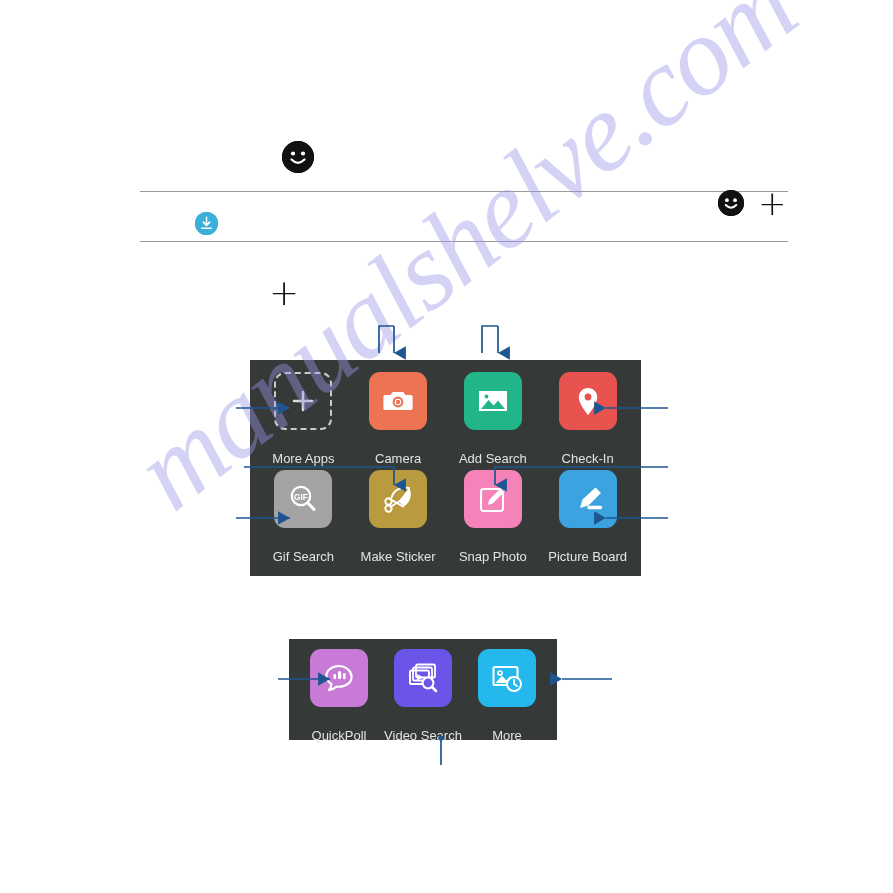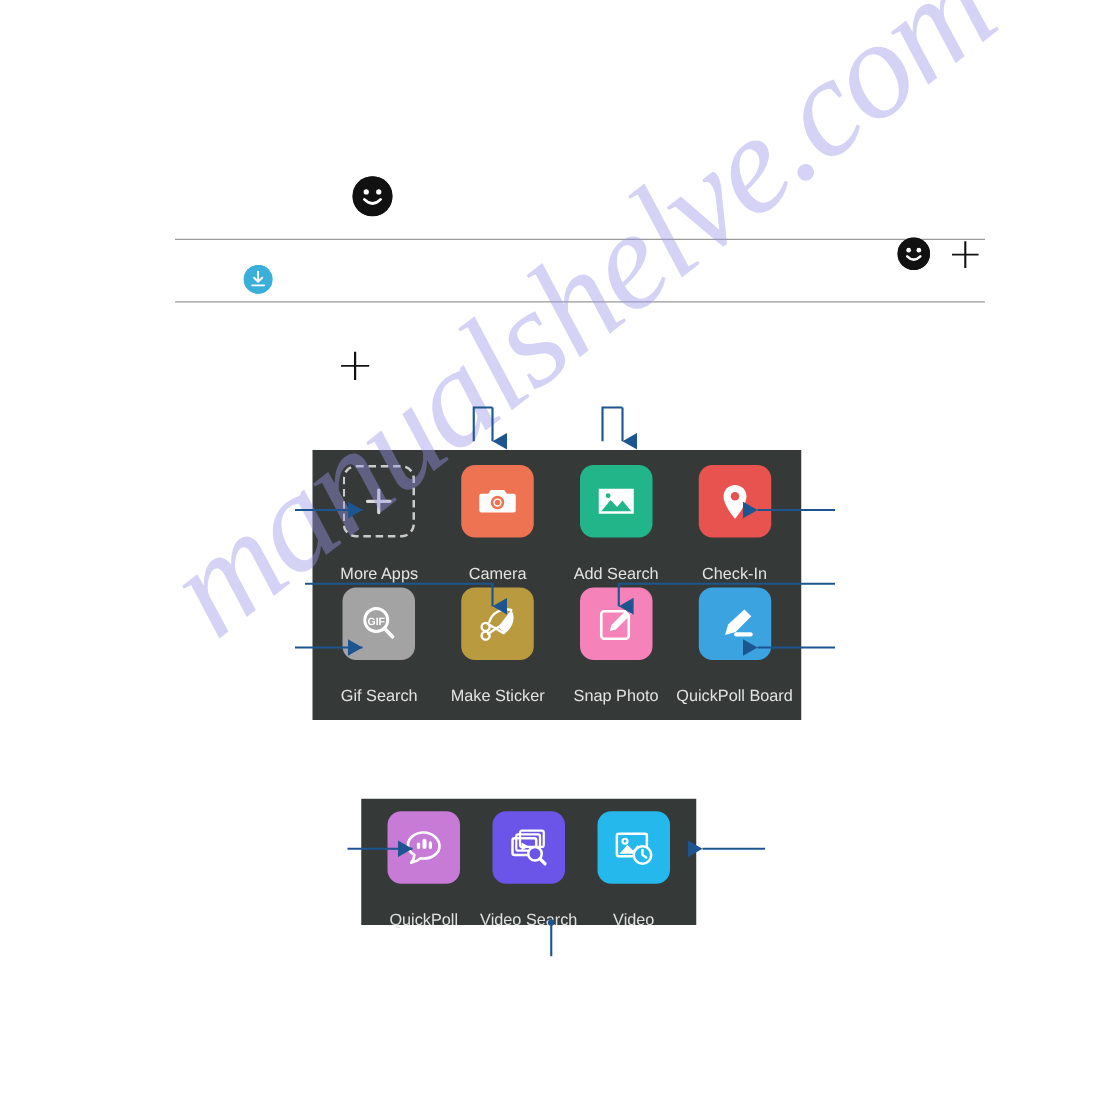--- a/index.html
+++ b/index.html
@@ -270,21 +270,21 @@
         <div class="app-label">Snap Photo</div>
       </div>
 
       <div class="app-cell">
         <div class="app-tile" style="background:#3ba3e0">
           <svg width="38" height="38" viewBox="0 0 38 38" aria-hidden="true">
             <path d="M26.5 7.5 l5.5 5.5 -12.5 12.5 -8.5 2.5 2.5 -8.5 z" fill="#fff"></path>
             <path d="M20 27.5 H31.5" stroke="#fff" stroke-width="3.4" stroke-linecap="round"></path>
           </svg>
         </div>
-        <div class="app-label">QuickPoll Board</div>
+        <div class="app-label">Picture Board</div>
       </div>
 
     </div>
   </div>
 
   <div class="panel panel-sub">
     <div class="grid">
 
       <div class="app-cell">
         <div class="app-tile" style="background:#c77ad6">
@@ -315,21 +315,21 @@
       <div class="app-cell">
         <div class="app-tile" style="background:#24b8ec">
           <svg width="40" height="40" viewBox="0 0 40 40" aria-hidden="true">
             <rect x="6.5" y="9" width="24" height="18" rx="1.6" fill="none" stroke="#fff" stroke-width="2"></rect>
             <circle cx="13" cy="15" r="2" fill="none" stroke="#fff" stroke-width="1.7"></circle>
             <path d="M8.5 25 l6.5 -7.2 4.4 4.6 3.6 -4.2 6 6.8z" fill="#fff"></path>
             <circle cx="27" cy="26" r="7" fill="#24b8ec" stroke="#fff" stroke-width="2"></circle>
             <path d="M27 22 V26 L30 28" stroke="#fff" stroke-width="1.9" fill="none" stroke-linecap="round" stroke-linejoin="round"></path>
           </svg>
         </div>
-        <div class="app-label">Video</div>
+        <div class="app-label">More</div>
       </div>
 
     </div>
   </div>
 
   <svg class="leaders" viewBox="0 0 893 893">
     <defs>
       <marker id="ar-down" markerWidth="8" markerHeight="8" refX="4" refY="7" orient="auto">
         <path d="M0 0 L8 0 L4 7 z" fill="#1c5590"></path>
       </marker>

